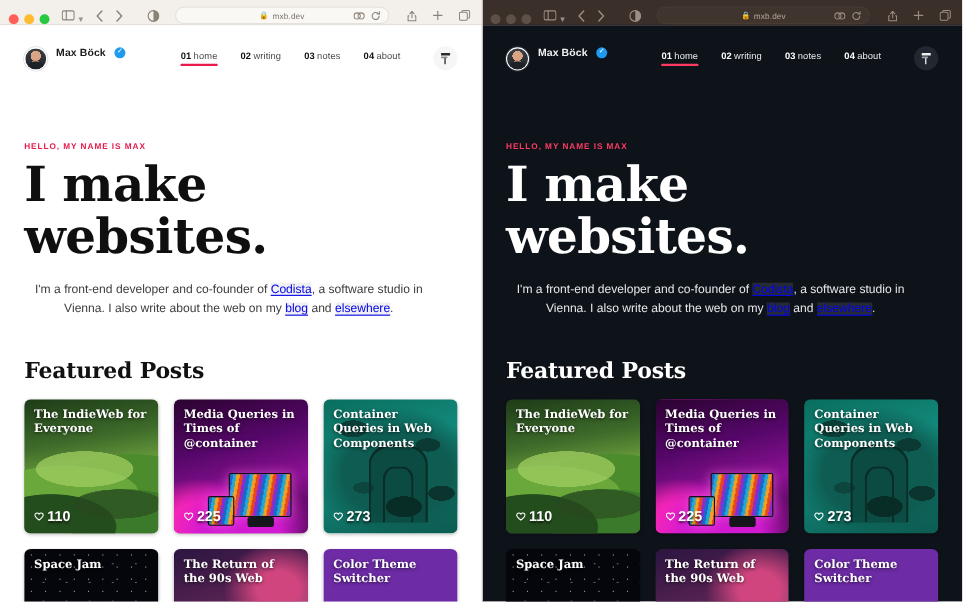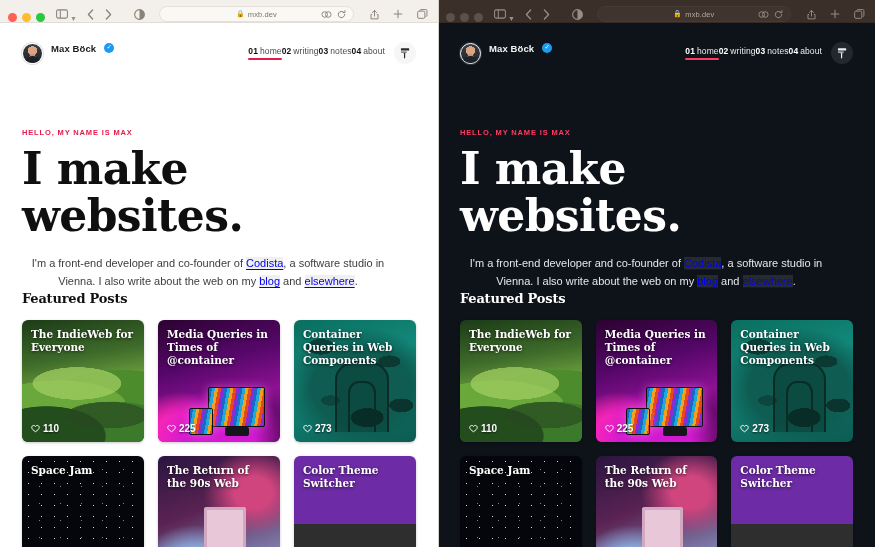--- a/index.html
+++ b/index.html
@@ -169,20 +169,21 @@
     color: #fff;
     font-size: 6.5px;
     line-height: 1;
     flex: 0 0 auto;
   }
 
   .main-nav {
     margin-left: auto;
     display: flex;
     align-items: center;
+    gap: 21px;
   }
   .nav-item {
     font-size: 8.5px;
     color: #4a4a4a;
     text-decoration: none;
     padding-bottom: 4px;
     position: relative;
     white-space: nowrap;
     letter-spacing: 0.1px;
   }
@@ -246,23 +247,24 @@
     background: #f0f0f0;
     text-decoration: underline;
     text-decoration-thickness: 0.6px;
     text-underline-offset: 2px;
   }
   .window.dark .hl { background: #262b33; }
 
   
   .section-title {
     font-family: "DejaVu Serif", "Liberation Serif", serif;
-    font-size: 13px;
+    font-size: 20px;
     font-weight: 700;
     color: #111;
+    margin-top: 34px;
     letter-spacing: -0.2px;
   }
   .window.dark .section-title { color: #ffffff; }
 
   .card-grid {
     margin-top: 14px;
     display: grid;
     grid-template-columns: repeat(3, 1fr);
     gap: 14px;
   }
@@ -286,21 +288,21 @@
     text-shadow: 0 1px 3px rgba(0,0,0,.65);
     z-index: 3;
   }
   .likes {
     position: absolute;
     left: 9px; bottom: 8px;
     display: flex;
     align-items: center;
     gap: 3px;
     color: #ffffff;
-    font-size: 10px;
+    font-size: 13px;
     font-weight: 600;
     z-index: 3;
     text-shadow: 0 1px 2px rgba(0,0,0,.6);
   }
   .heart { width: 9px; height: 9px; display: block; }
 
   
   .art { position: absolute; inset: 0; z-index: 1; }
 
   .art-hills {

